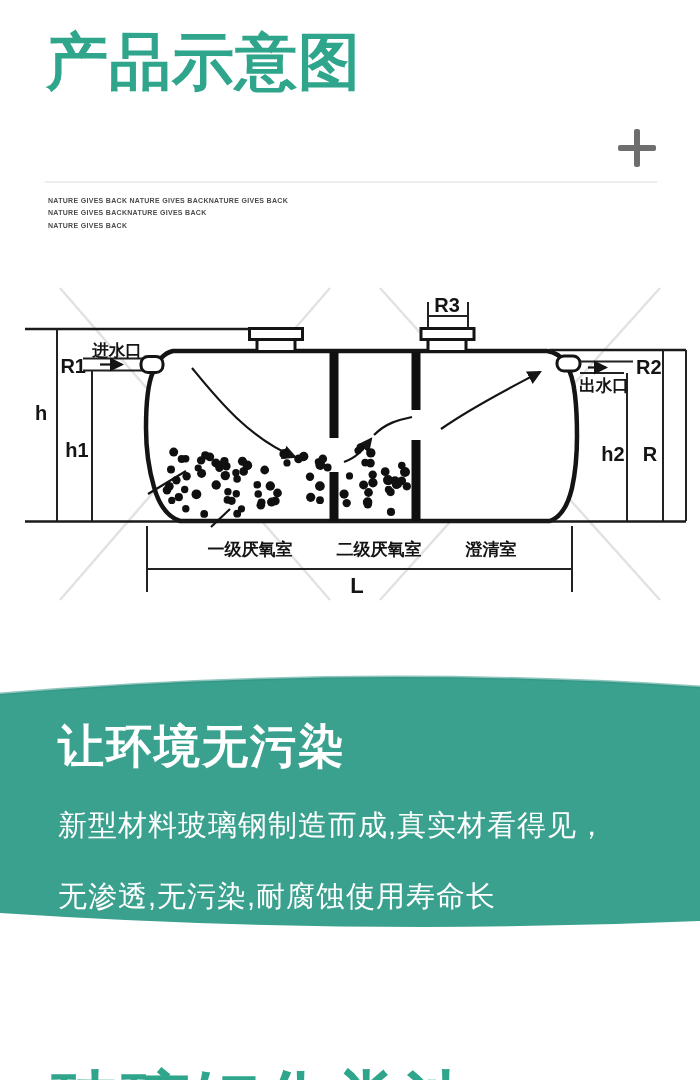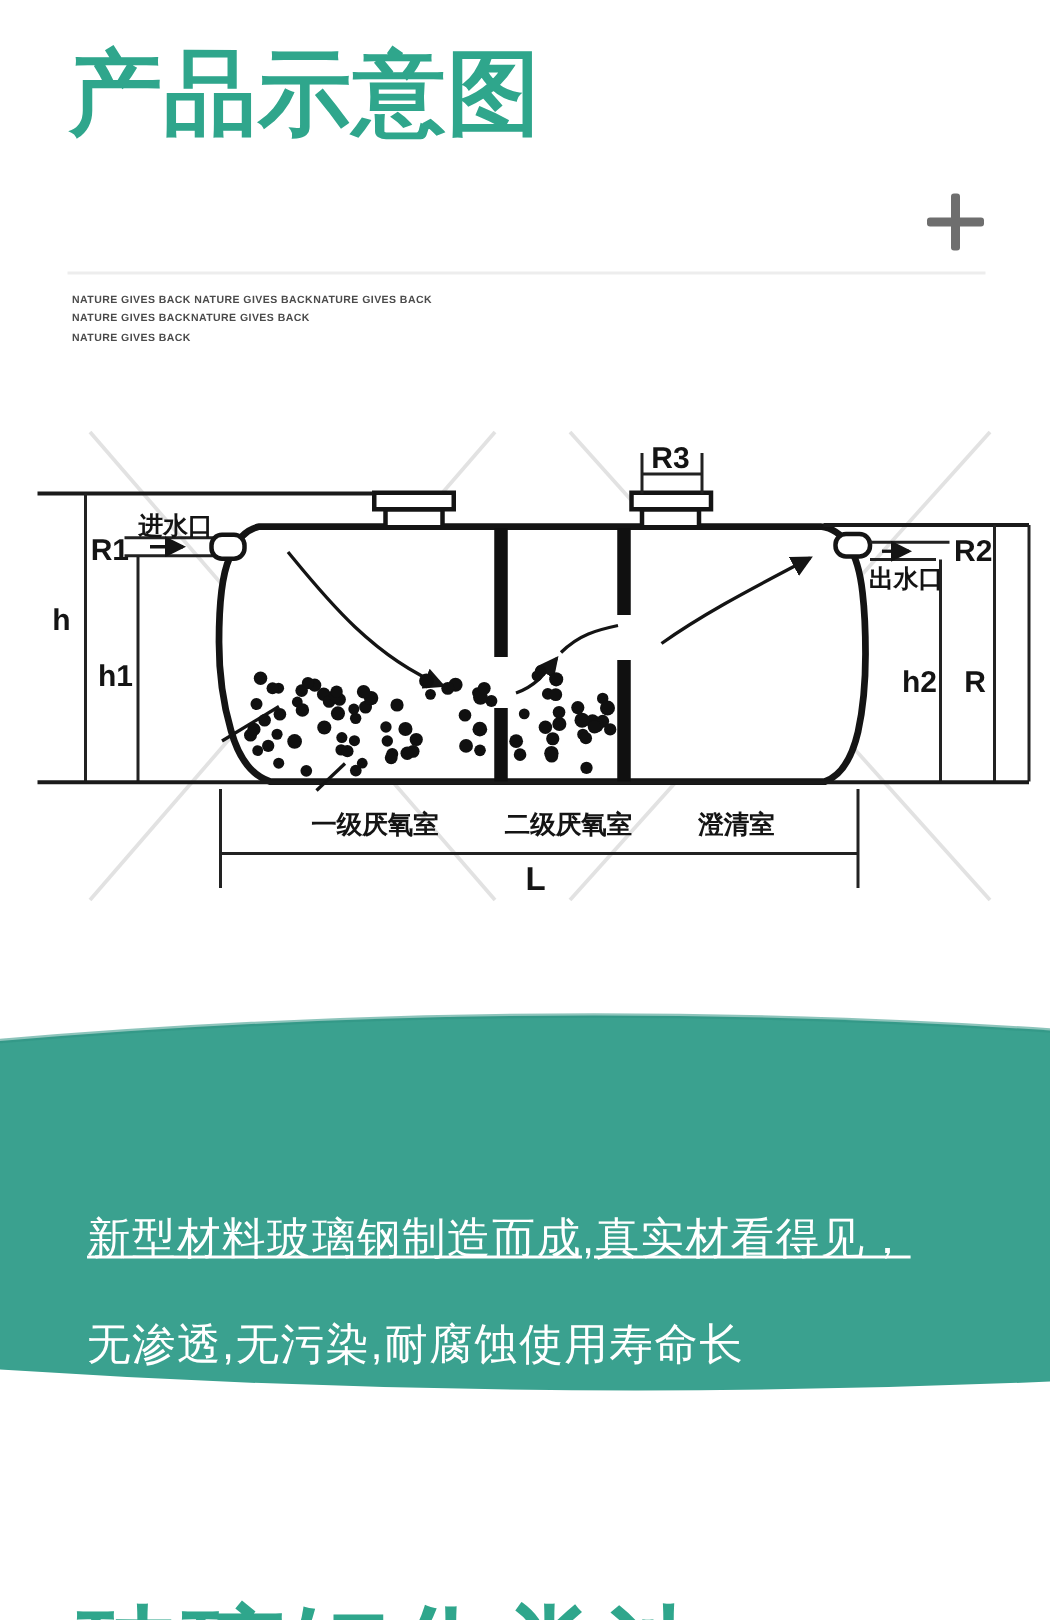--- a/index.html
+++ b/index.html
@@ -45,21 +45,21 @@
   .d-dim-lg{font-size:22px;font-weight:600;}
   .d-ch{font-size:17px;font-weight:700;}
   
   .band-svg{position:absolute;left:0;top:650px;width:700px;height:290px;}
   .band-heading{
     position:absolute;left:58px;top:716px;margin:0;
     font-size:46px;font-weight:700;color:#ffffff;letter-spacing:2px;
   }
   .band-line{position:absolute;left:58px;width:600px;
     font-size:29px;color:#ffffff;letter-spacing:1px;}
-  .band-line-1{top:806px;text-decoration:underline;}
+  .band-line-1{top:806px;}
   .band-line-2{top:877px;}
   
   .footer-partial{
     position:absolute;left:52px;top:1058px;margin:0;white-space:nowrap;
     font-size:68px;font-weight:900;letter-spacing:2px;
     color:var(--accent,#2FA68C);
   }
 </style>
 </head>
 <body>
@@ -255,18 +255,19 @@
     <text class="d-ch" x="250" y="555" text-anchor="middle">一级厌氧室</text>
     <text class="d-ch" x="379" y="555" text-anchor="middle">二级厌氧室</text>
     <text class="d-ch" x="491" y="555" text-anchor="middle">澄清室</text>
     <text class="d-dim-lg" x="357" y="593" text-anchor="middle">L</text>
   </svg>
 
   <svg class="band-svg" viewBox="0 650 700 290" xmlns="http://www.w3.org/2000/svg" preserveAspectRatio="none">
     <path d="M0,694 Q350,664 700,687 L700,921 Q350,936 0,913 Z" fill="var(--band,#3AA18F)"></path>
     <path d="M0,694 Q350,664 700,687" fill="none" stroke="var(--band-edge,#2F9483)" stroke-width="3" opacity="0.55"></path>
   </svg>
+  <h2 class="band-heading">让环境无污染</h2>
   <div class="band-line band-line-1">新型材料玻璃钢制造而成,真实材看得见，</div>
   <div class="band-line band-line-2">无渗透,无污染,耐腐蚀使用寿命长</div>
 
   <h2 class="footer-partial">玻璃钢化粪池</h2>
 
 </div>
 
 </body></html>

